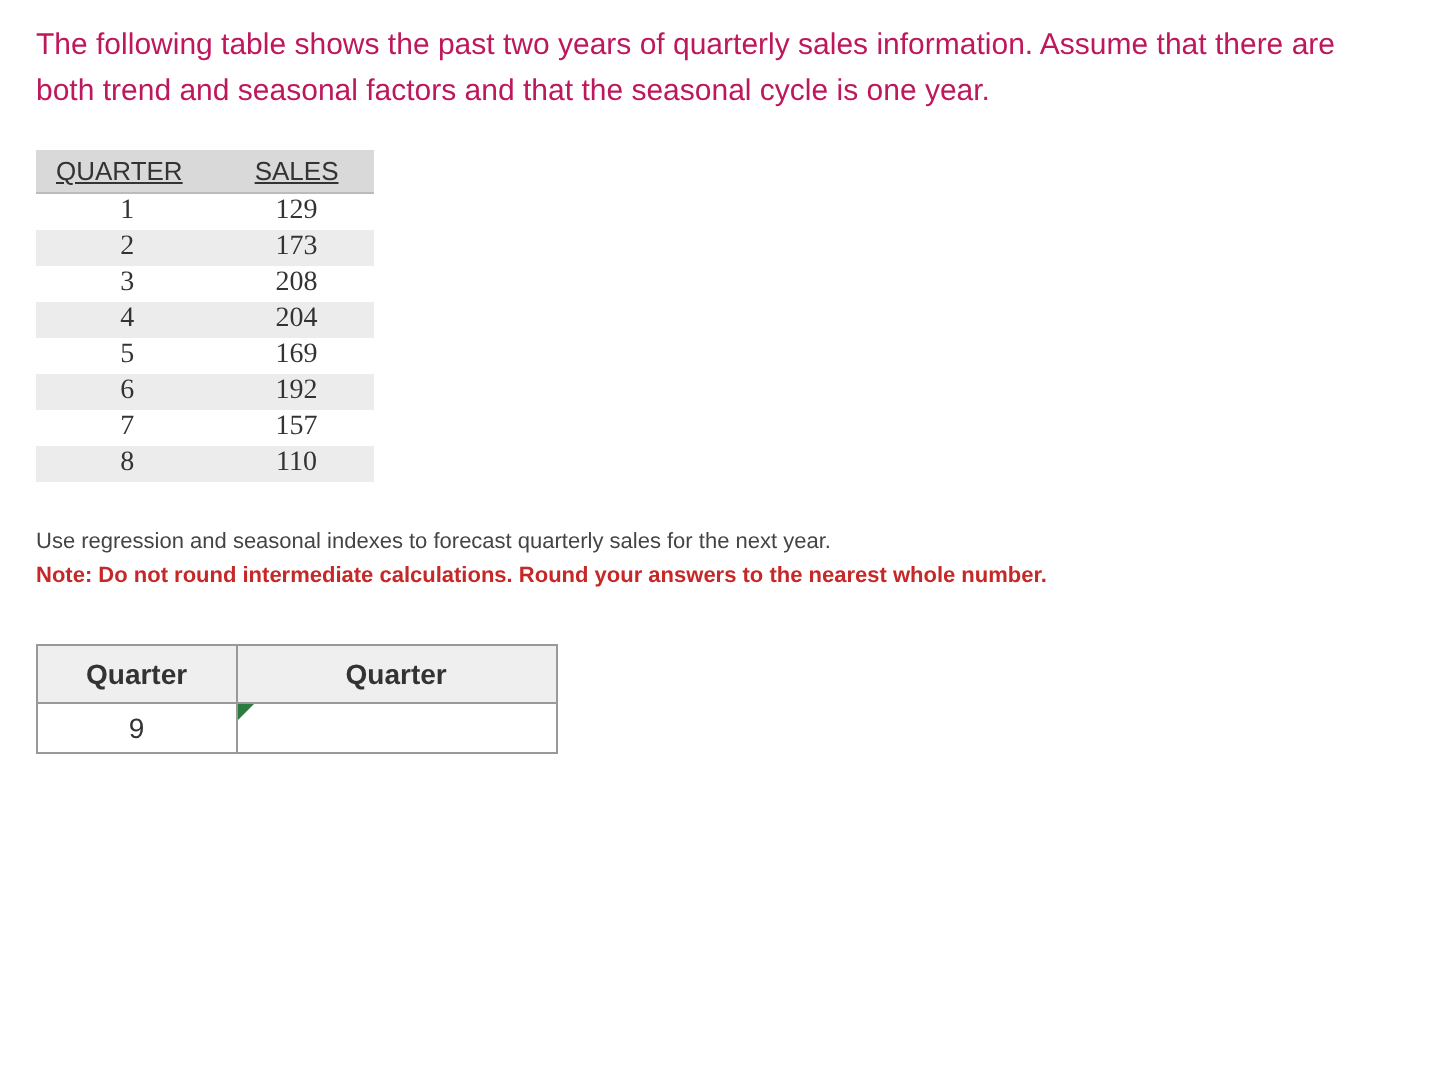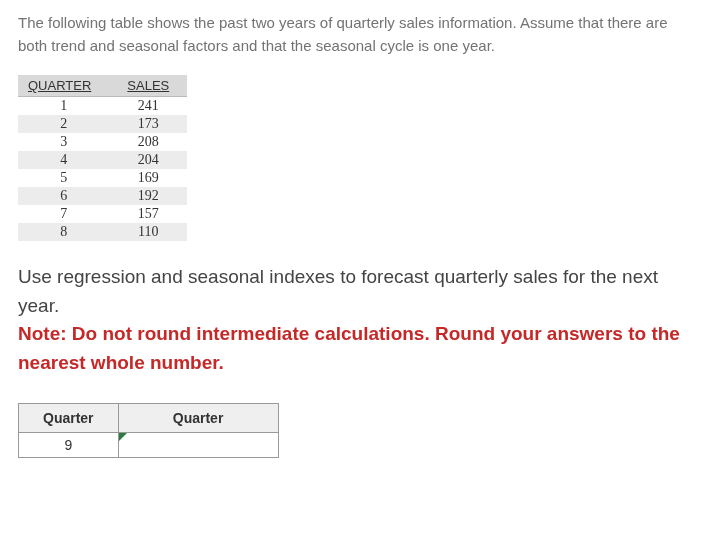--- a/index.html
+++ b/index.html
@@ -6,21 +6,21 @@
     body {
       font-family: Arial, Helvetica, sans-serif;
       padding: 12px 18px;
       background: #fff;
       width: 717px;
       color: #333;
     }
     .intro {
       font-size: 15px;
       line-height: 1.5;
-      color: #737373;
+      color: #be185d;
       margin-bottom: 18px;
     }
     .data-table {
       border-collapse: collapse;
       margin-bottom: 22px;
       font-size: 13px;
     }
     .data-table th {
       background: #d9d9d9;
       font-weight: normal;
@@ -32,21 +32,21 @@
     }
     .data-table th:first-child { text-align: left; padding-left: 10px; }
     .data-table td {
       padding: 1px 18px;
       text-align: center;
       font-family: "Times New Roman", serif;
       font-size: 14px;
     }
     .data-table tbody tr:nth-child(even) { background: #ececec; }
     .instructions {
-      font-size: 19px;
+      font-size: 11px;
       line-height: 1.5;
       color: #444;
       margin-bottom: 26px;
     }
     .instructions .note {
       color: #c62828;
       font-weight: bold;
     }
     .forecast-table {
       border-collapse: collapse;
@@ -98,21 +98,21 @@
 <table class="data-table">
   <thead>
     <tr>
       <th>QUARTER</th>
       <th>SALES</th>
     </tr>
   </thead>
   <tbody>
     <tr>
         <td>1</td>
-        <td>241</td>
+        <td>129</td>
       </tr>
     <tr>
         <td>2</td>
         <td>173</td>
       </tr>
     <tr>
         <td>3</td>
         <td>208</td>
       </tr>
     <tr>

